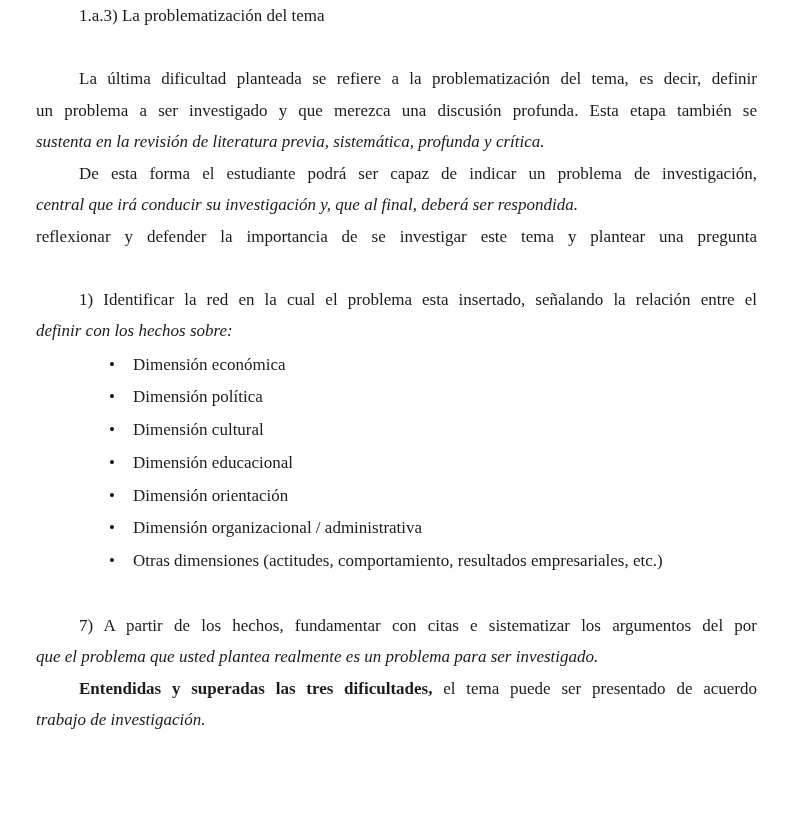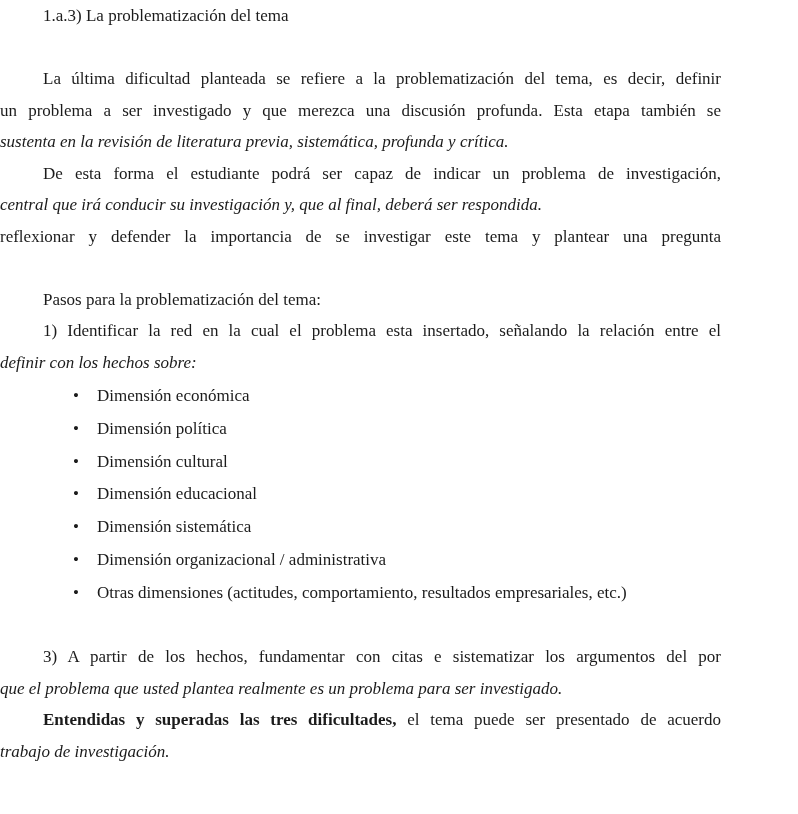--- a/index.html
+++ b/index.html
@@ -10,20 +10,21 @@
     background: #ffffff;
     overflow: hidden;
   }
   .page {
     position: relative;
     width: 798px;
     height: 814px;
     background: #ffffff;
   }
   .content {
+    margin-left: 36px;
     width: 721px;
     font-family: "Liberation Serif", "DejaVu Serif", serif;
     font-size: 17px;
     line-height: 31.5px;
     color: #1b1b1b;
   }
   .line {
     text-align: justify;
     text-align-last: justify;
   }
@@ -72,21 +73,20 @@
     </div>
 
     <div>
       <div class="line indent">De esta forma el estudiante podrá ser capaz de indicar un problema de investigación,</div>
       <div class="line last">central que irá conducir su investigación y, que al final, deberá ser respondida.</div>
       <div class="line">reflexionar y defender la importancia de se investigar este tema y plantear una pregunta</div>
     </div>
 
     <div class="spacer"></div>
 
-    <div class="line single indent">Pasos para la problematización del tema:</div>
 
     <div>
       <div class="line indent">1) Identificar la red en la cual el problema esta insertado, señalando la relación entre el</div>
       <div class="line last">definir con los hechos sobre:</div>
     </div>
 
     <ul class="bullets">
       <li>
         <span class="dot">•</span>
         <span>Dimensión económica</span>
@@ -98,36 +98,36 @@
       <li>
         <span class="dot">•</span>
         <span>Dimensión cultural</span>
       </li>
       <li>
         <span class="dot">•</span>
         <span>Dimensión educacional</span>
       </li>
       <li>
         <span class="dot">•</span>
-        <span>Dimensión sistemática</span>
+        <span>Dimensión orientación</span>
       </li>
       <li>
         <span class="dot">•</span>
         <span>Dimensión organizacional / administrativa</span>
       </li>
       <li>
         <span class="dot">•</span>
         <span>Otras dimensiones (actitudes, comportamiento, resultados empresariales, etc.)</span>
       </li>
     </ul>
 
     <div class="spacer"></div>
 
     <div>
-      <div class="line indent">3) A partir de los hechos, fundamentar con citas e sistematizar los argumentos del por</div>
+      <div class="line indent">7) A partir de los hechos, fundamentar con citas e sistematizar los argumentos del por</div>
       <div class="line last">que el problema que usted plantea realmente es un problema para ser investigado.</div>
     </div>
 
     <div>
       <div class="line indent"><b>Entendidas y superadas las tres dificultades,</b><span> el tema puede ser presentado de acuerdo</span></div>
       <div class="line last">trabajo de investigación.</div>
     </div>
 
   </div>
 </div>

